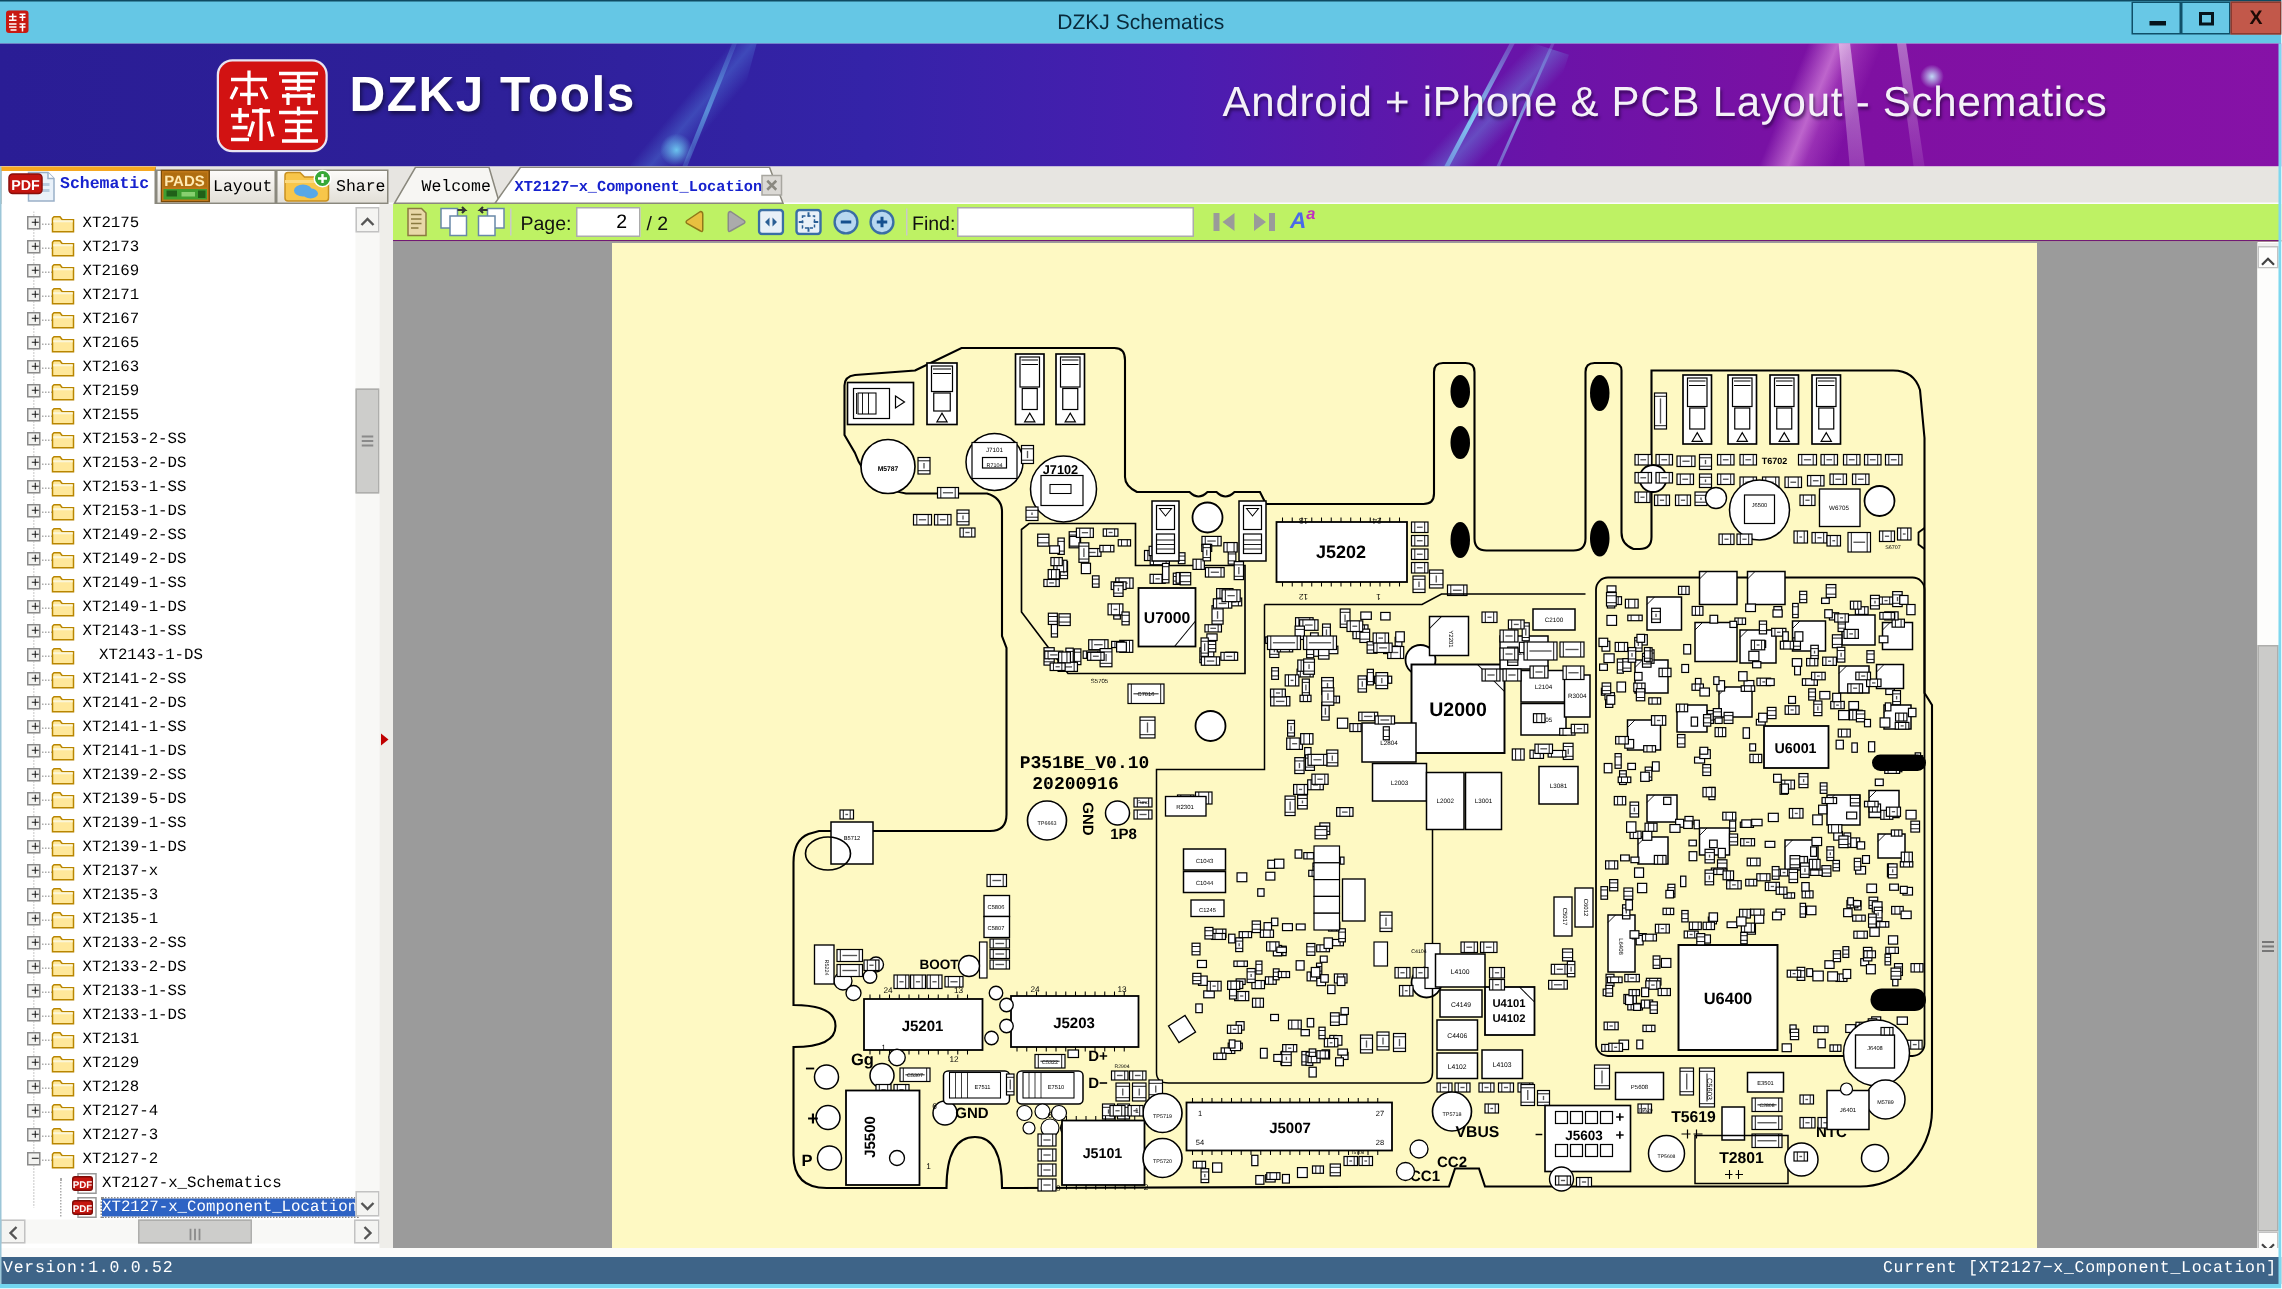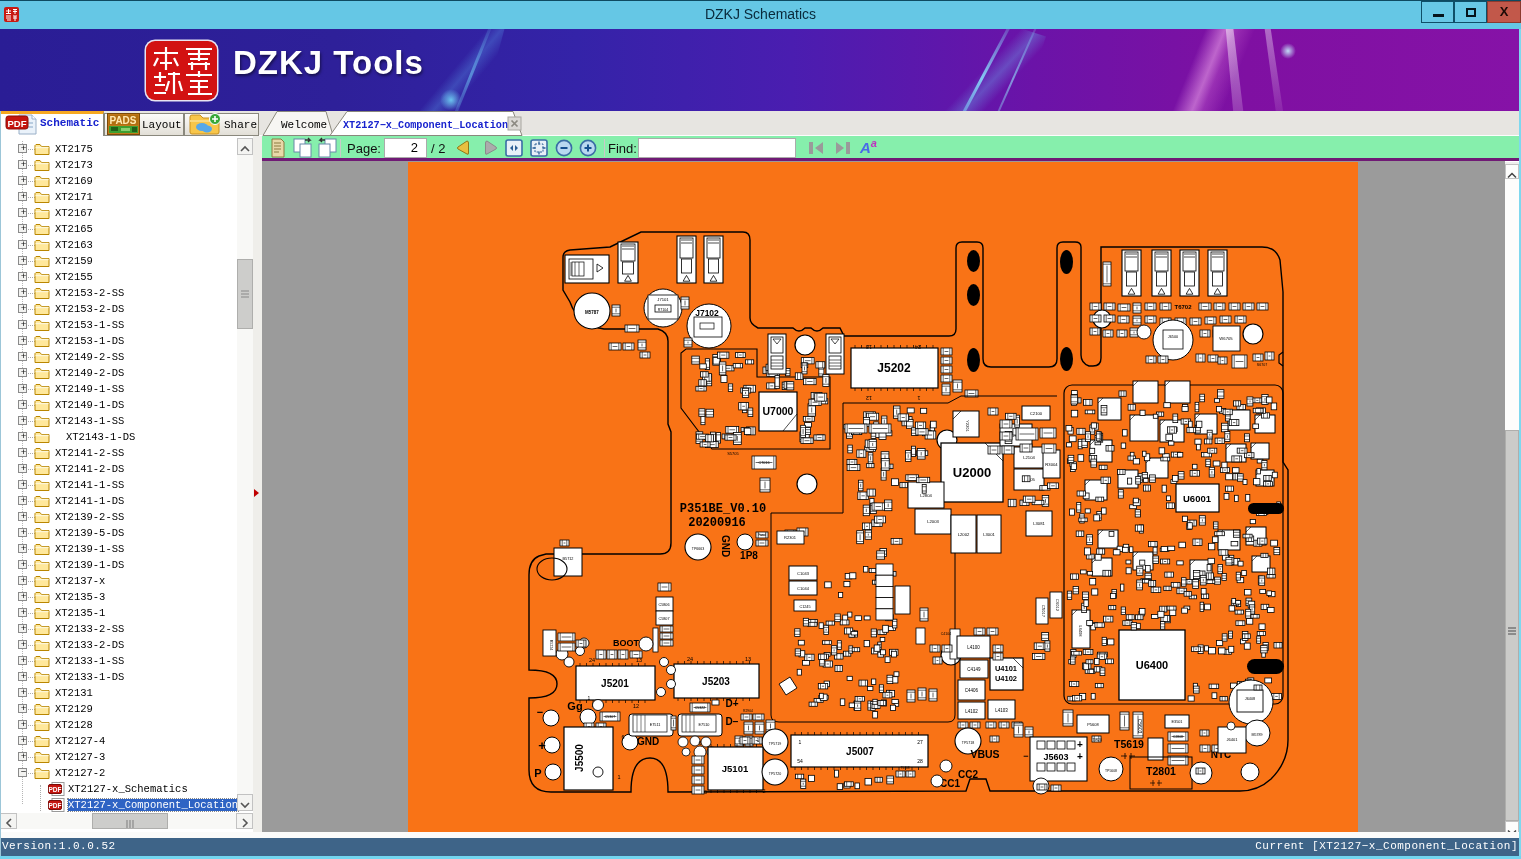--- a/index.html
+++ b/index.html
@@ -29,21 +29,21 @@
 .tab { position:absolute; border:1px solid #8A887D; font-size:11px; font-weight:bold; font-family:"Liberation Mono",monospace; }
 #tab1 { left:0; top:0; width:104px; height:25px; background:#fff; border-top:3px solid #F6A821; border-bottom:none; color:#1722CE; }
 #tab2 { left:104px; top:2px; width:80px; height:23px; background:linear-gradient(#FCFBF9,#E2DFD7); }
 #tab3 { left:184px; top:2px; width:75px; height:23px; background:linear-gradient(#FCFBF9,#E2DFD7); }
 .tab span { position:absolute; top:4px; }
 #tab1 span { left:39px; top:3px; }
 #tab2 span { left:37px; top:5px; font-weight:normal; }
 #tab3 span { left:39px; top:5px; font-weight:normal; }
 
 
-#toolbar { left:262px; top:136px; width:1259px; height:25px; background:#86efac; border-bottom:3px solid #701a75; }
+#toolbar { left:262px; top:136px; width:1259px; height:25px; background:#bef264; border-bottom:1px solid #701a75; }
 .tsep { position:absolute; top:3px; width:1px; height:18px; background:#C9C9C9; }
 .tlabel { position:absolute; font-size:13px; color:#111; }
 .tinput { position:absolute; background:#fff; border:1px solid #ABABAB; }
 
 
 #tree { left:0; top:136px; width:262px; height:696px; background:#fff; overflow:hidden; }
 .trow { position:absolute; left:0; width:236px; height:16px; }
 .pb { position:absolute; top:3px; width:9px; height:9px; border:1px solid #8A8A8A; background:#F2F2F0; }
 .pb i { position:absolute; left:0px; top:0px; width:9px; height:9px; font-style:normal; font-size:9.5px; line-height:7.5px; text-align:center; color:#111; font-family:"Liberation Mono",monospace; }
 .fld { position:absolute; top:1px; }
@@ -57,21 +57,21 @@
 
 .sbox { position:absolute; background:#F4F4F2; border:1px solid #C2C2C2; color:#555; text-align:center; }
 .thumb { position:absolute; background:#CDCDCB; border:1px solid #AEAEAC; }
 #vtrack { left:237px; top:138px; width:16px; height:672px; background:#F8F8F6; }
 #htrack { left:0px; top:813px; width:253px; height:16px; background:#F8F8F6; }
 #splitter { left:253px; top:136px; width:9px; height:696px; background:#EFEEEA; }
 #splitarrow { left:254px; top:489px; width:0; height:0; border-left:5px solid #C00000; border-top:4px solid transparent; border-bottom:4px solid transparent; }
 
 
 #viewer { left:262px; top:161px; width:1243px; height:671px; background:#9B9B9B; }
-#page { left:408px; top:162px; width:950px; height:670px; background:#f97316; overflow:hidden; }
+#page { left:408px; top:162px; width:950px; height:670px; background:#fef9c3; overflow:hidden; }
 #vsb { left:1505px; top:162px; width:14px; height:674px; background:#EFEFED; }
 #bstrip { left:0; top:832px; width:1521px; height:6px; background:#FBFBFA; }
 #status { left:0; top:838px; width:1521px; height:18px; background:#3E6488; color:#fff;
   font-size:11px; font-family:"Liberation Mono",monospace; line-height:16px; letter-spacing:0.5px; }
 #cyanb { left:0; top:856px; width:1521px; height:3px; background:#72D5EF; }
 #redge { left:1519px; top:29px; width:2px; height:827px; background:#7ED8EF; }
 #ledge { left:0px; top:111px; width:1px; height:745px; background:#9CC6D8; }
 </style></head>
 <body>
 <div id="win">
@@ -108,20 +108,21 @@
    <svg width="71" height="59" viewBox="0 0 71 59">
     <g stroke="#fff" stroke-width="2.2" fill="none">
      <path d="M8 12 h24 M20 6 v9 M12 17 l-4 8 M28 17 l4 8 M14 22 h12 M20 15 v14"></path>
      <path d="M40 8 h26 M42 13 h22 M44 18 h18 M53 8 v12 M42 23 h22 M46 21 v8 M60 21 v8"></path>
      <path d="M8 36 h12 M14 31 v10 M9 44 h10 M8 52 h12 M22 33 h12 M28 31 v22 M23 40 l-3 10 M33 40 l3 10"></path>
      <path d="M40 34 h26 M53 30 v6 M44 40 h18 M44 46 h18 M53 40 v13 M42 53 h24"></path>
     </g>
         </svg>
   </div>
   <div id="dzkj" class="abs">DZKJ Tools</div>
+  <div id="slogan" class="abs">Android + iPhone &amp; PCB Layout - Schematics</div>
 </div>
 
 <div id="tabstrip" class="abs">
  <div id="tab1" class="tab">
         <span>Schematic</span>
   <svg style="position:absolute;left:4px;top:0px" width="32" height="21" viewBox="0 0 32 21">
    <path d="M14 1 L27 1 L31 5 L31 20 L14 20 Z" fill="#EAF2FA" stroke="#9AB0C8"></path>
    <path d="M27 1 L27 5 L31 5" fill="#fff" stroke="#9AB0C8"></path>
    <rect x="16" y="8" width="12" height="2" fill="#B8CCE0"></rect>
           <rect x="16" y="12" width="12" height="2" fill="#B8CCE0"></rect>

